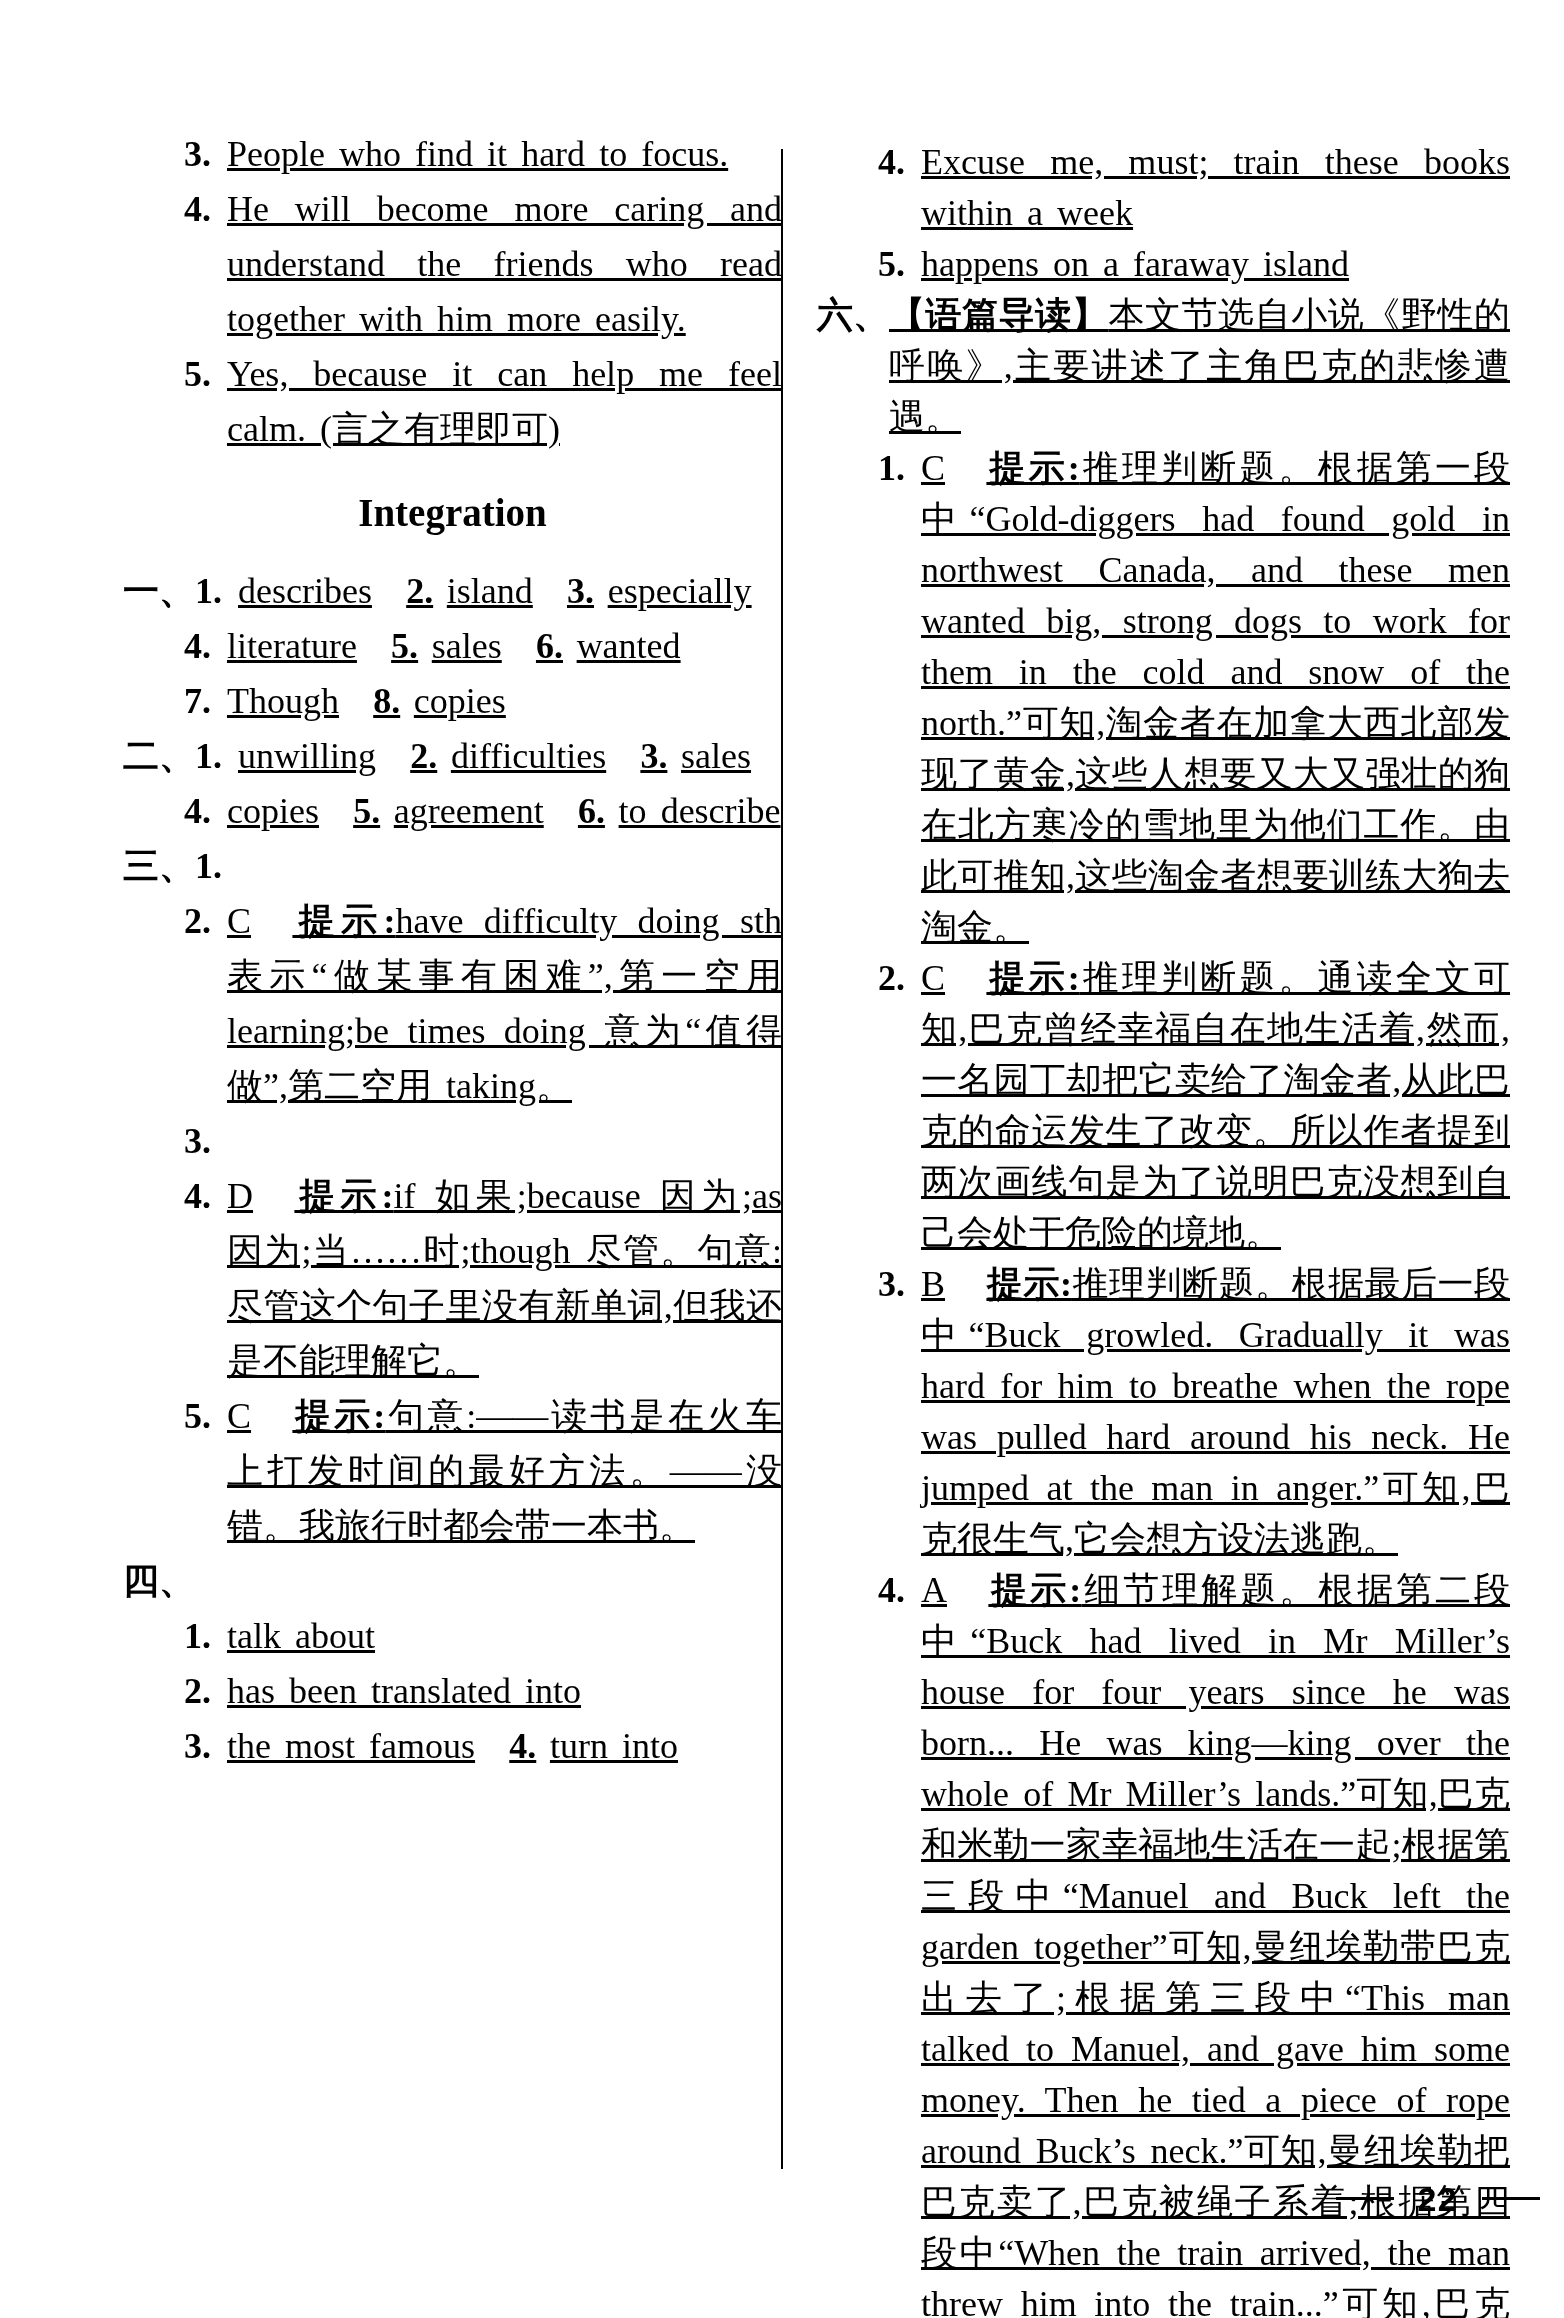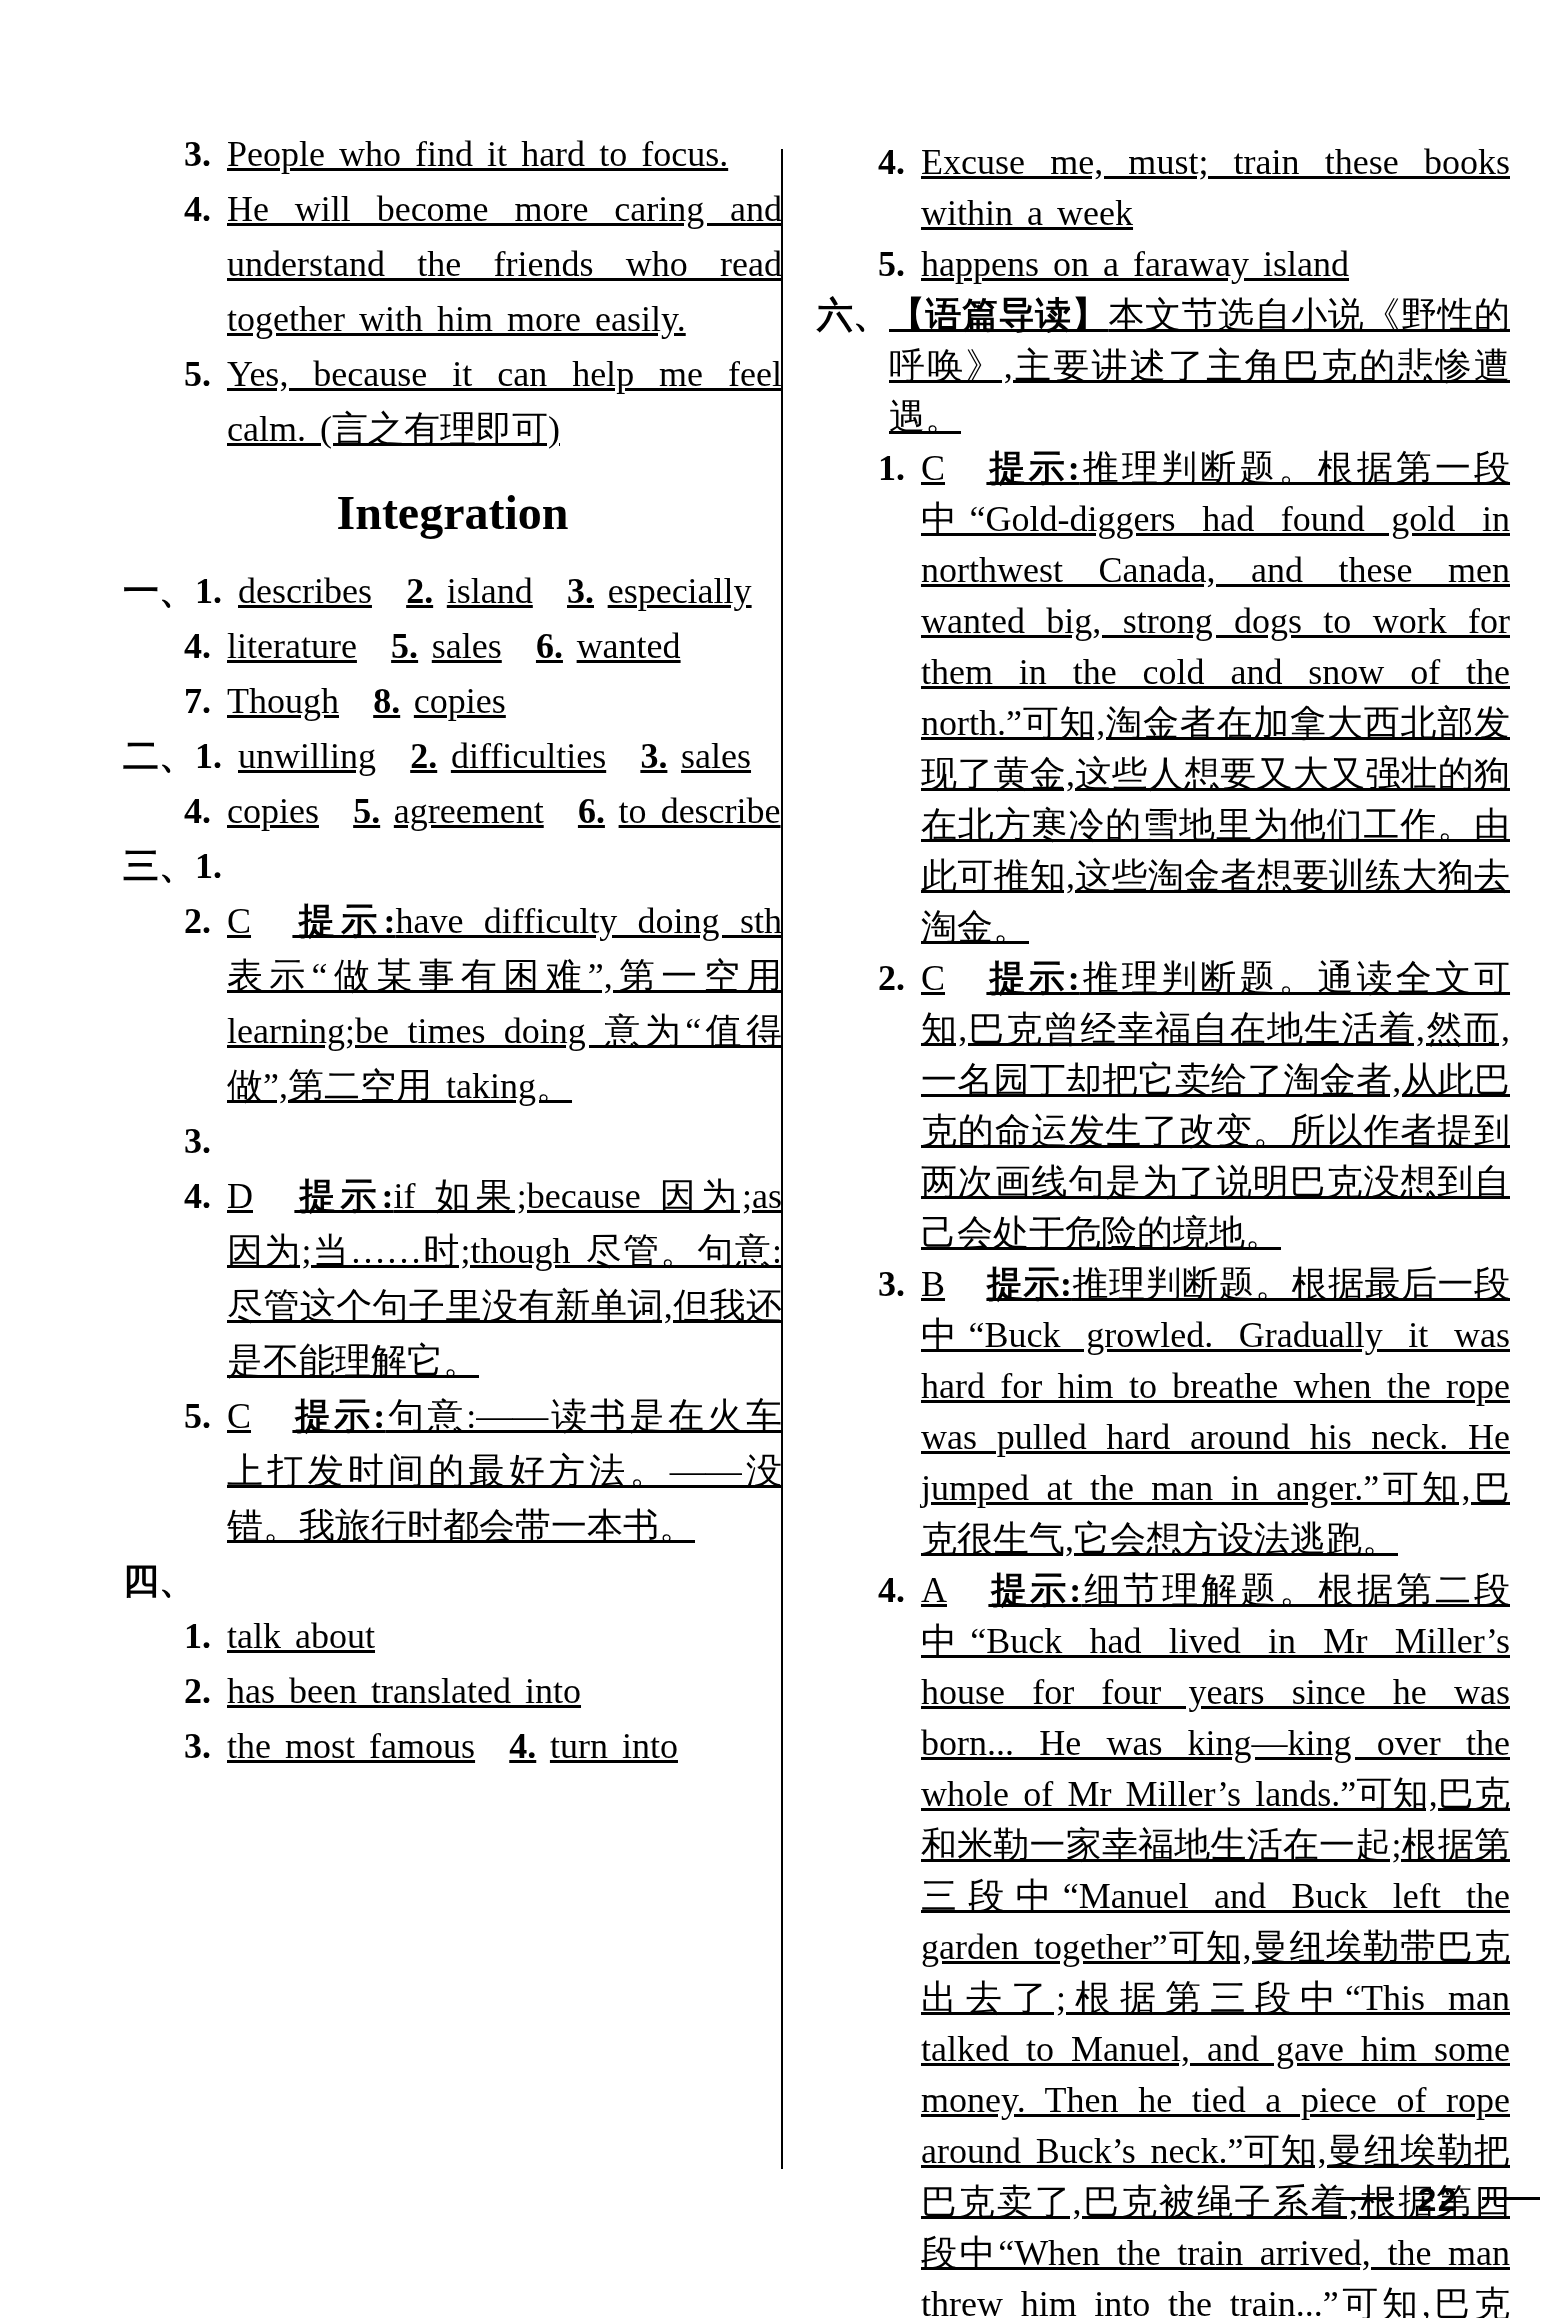--- a/index.html
+++ b/index.html
@@ -39,21 +39,21 @@
     word-spacing: 0.14em;
     text-decoration: underline;
   }
   .seg.ans   { margin-right: 1.15em; }
   .seg.label { font-weight: 700; }
   .seg.inum  { font-weight: 700; margin: 0 0.38em 0 0.95em; }
 
   .heading {
     text-align: center;
     font-weight: 700;
-    font-size: 48px;
+    font-size: 39px;
     line-height: 55px;
     margin: 28px 0 24px 0;
   }
 
   .divider {
     position: absolute;
     left: 781px; top: 149px;
     width: 2px; height: 2020px;
     background: #000;
   }

